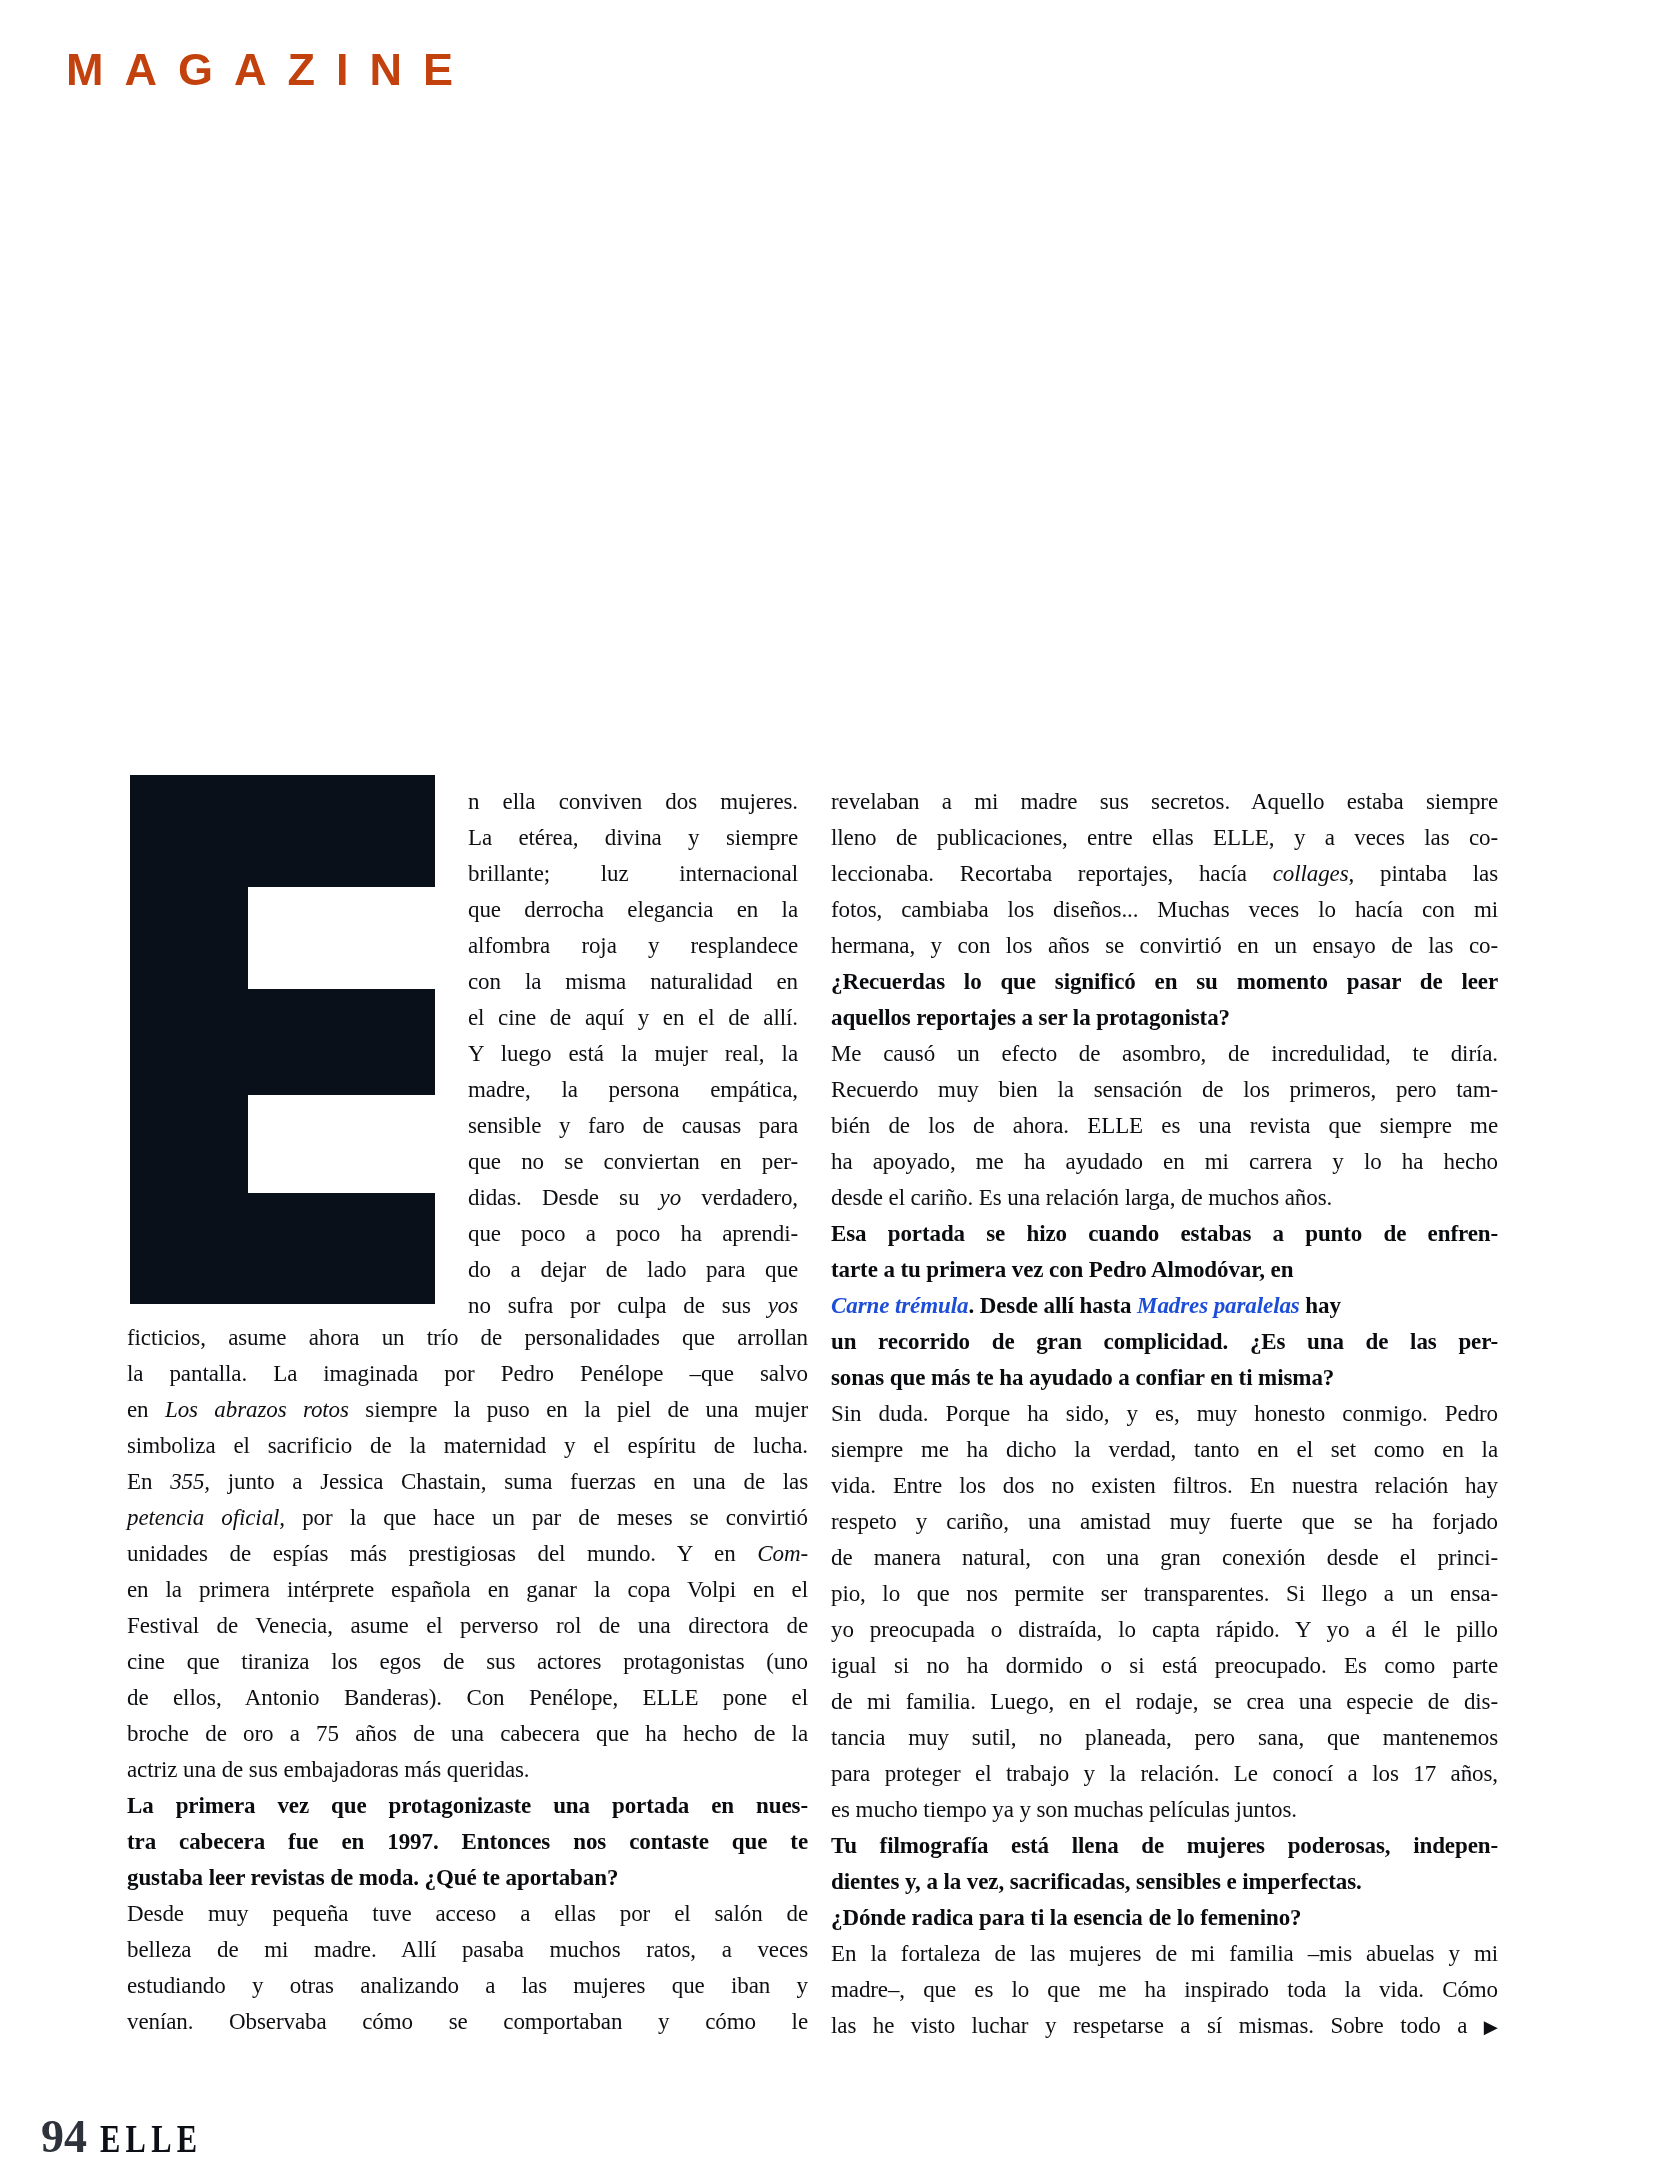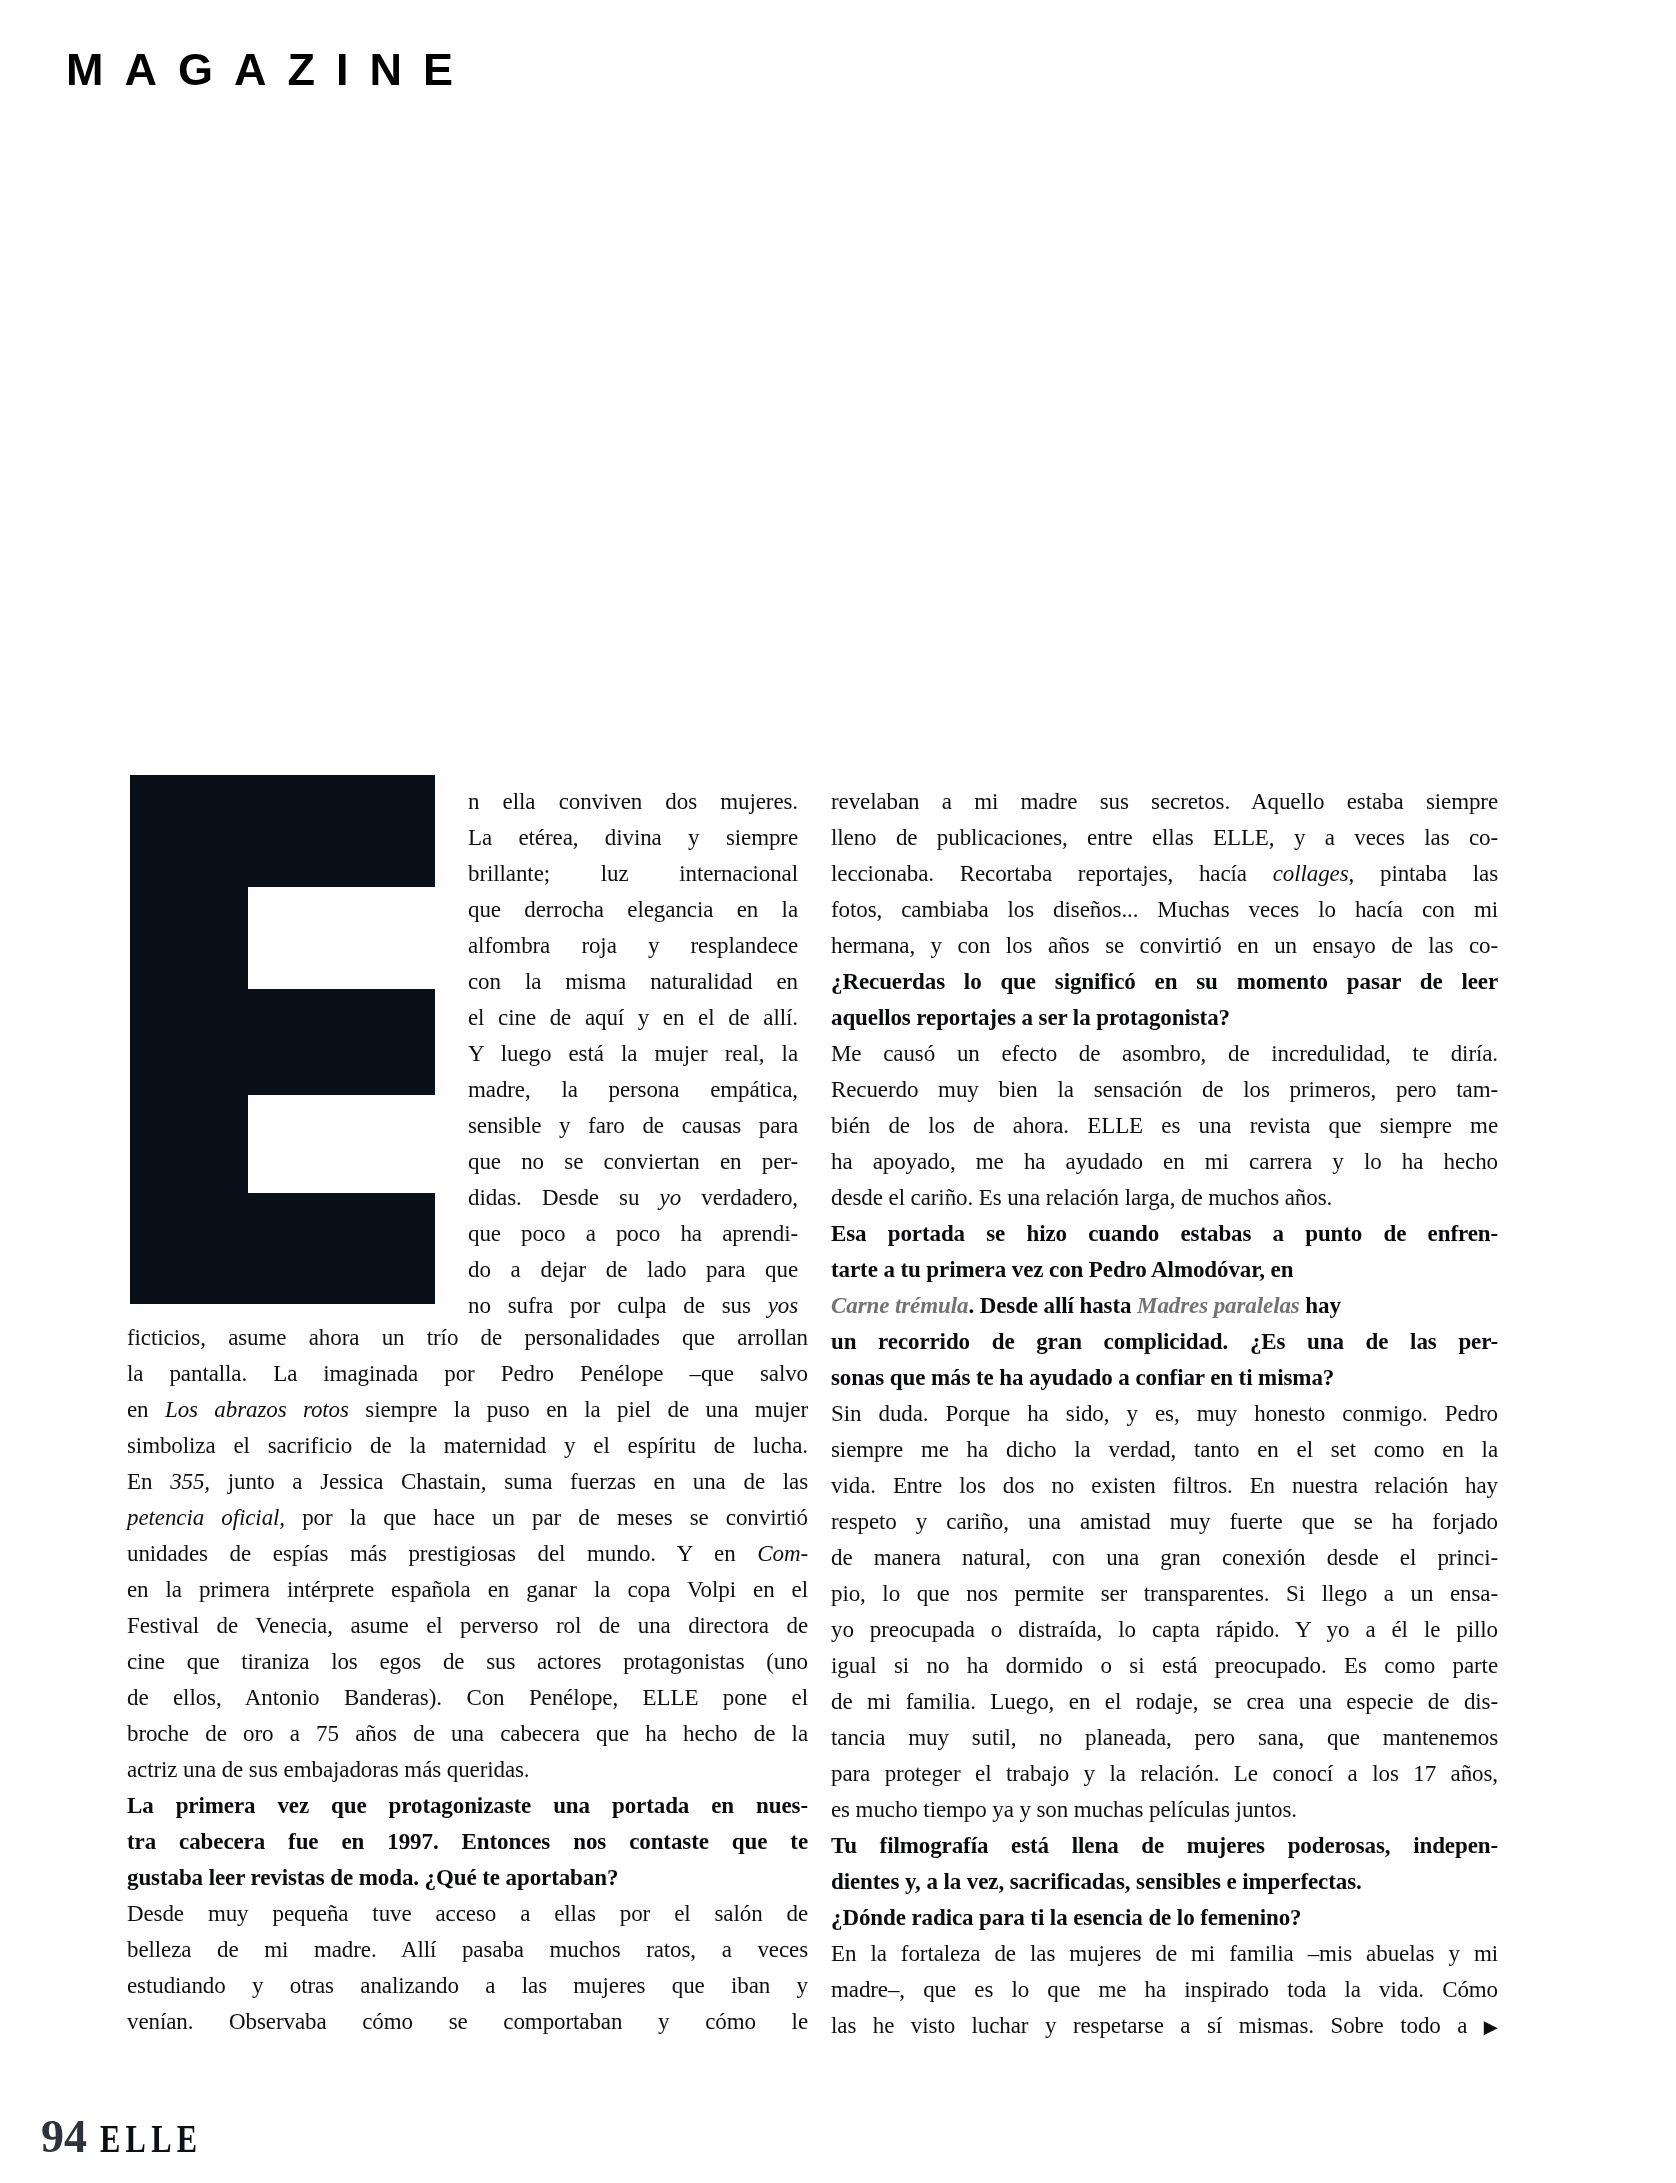--- a/index.html
+++ b/index.html
@@ -3,21 +3,21 @@
 <meta charset="utf-8">
 <style>
   html,body{margin:0;padding:0;background:#ffffff;}
   body{width:1677px;height:2183px;position:relative;overflow:hidden;
        font-family:"Liberation Serif",serif;color:#0e0f12;}
 
   .masthead{
     position:absolute;left:66px;top:46px;
     font-family:"Liberation Sans",sans-serif;
     font-weight:900;font-size:45px;line-height:48px;
-    letter-spacing:21px;color:#000000;white-space:nowrap;
+    letter-spacing:21px;color:#c2410c;white-space:nowrap;
   }
 
   
   .dropcap{position:absolute;left:130px;top:775px;width:305px;height:529px;background:#0a1019;}
   .dropcap .notch{position:absolute;left:38.6%;width:61.4%;background:#ffffff;}
   .dropcap .n1{top:21.2%;height:19.2%;}
   .dropcap .n2{top:60.5%;height:18.6%;}
 
   .col{position:absolute;}
   .col-narrow{left:468px;top:784px;width:330px;}
@@ -25,21 +25,21 @@
   .col-right{left:831px;top:784px;width:667px;}
 
   .tline{
     height:36px;line-height:36px;font-size:23px;
     letter-spacing:-0.1px;white-space:nowrap;overflow:visible;
     text-align:left;color:#0e0f12;
   }
   .just{text-align:justify;text-align-last:justify;text-justify:inter-word;}
   .tline .i{font-style:italic;}
   .tline .b{font-weight:bold;color:#0a0b0e;}
-  .tline .bi{font-weight:bold;font-style:italic;color:#737373;text-align:right;}
+  .tline .bi{font-weight:bold;font-style:italic;color:#1d4ed8;text-align:right;}
   .tline .ar{font-family:"DejaVu Sans",sans-serif;font-size:18.4px;letter-spacing:0;}
 
   .footer{position:absolute;left:41px;top:2110px;white-space:nowrap;}
   .pagenum{
     font-family:"Liberation Serif",serif;font-weight:700;
     font-size:46px;color:#2e323a;vertical-align:baseline;
   }
   .brand{
     display:inline-block;margin-left:12.6px;
     font-family:"Liberation Serif",serif;font-weight:bold;

